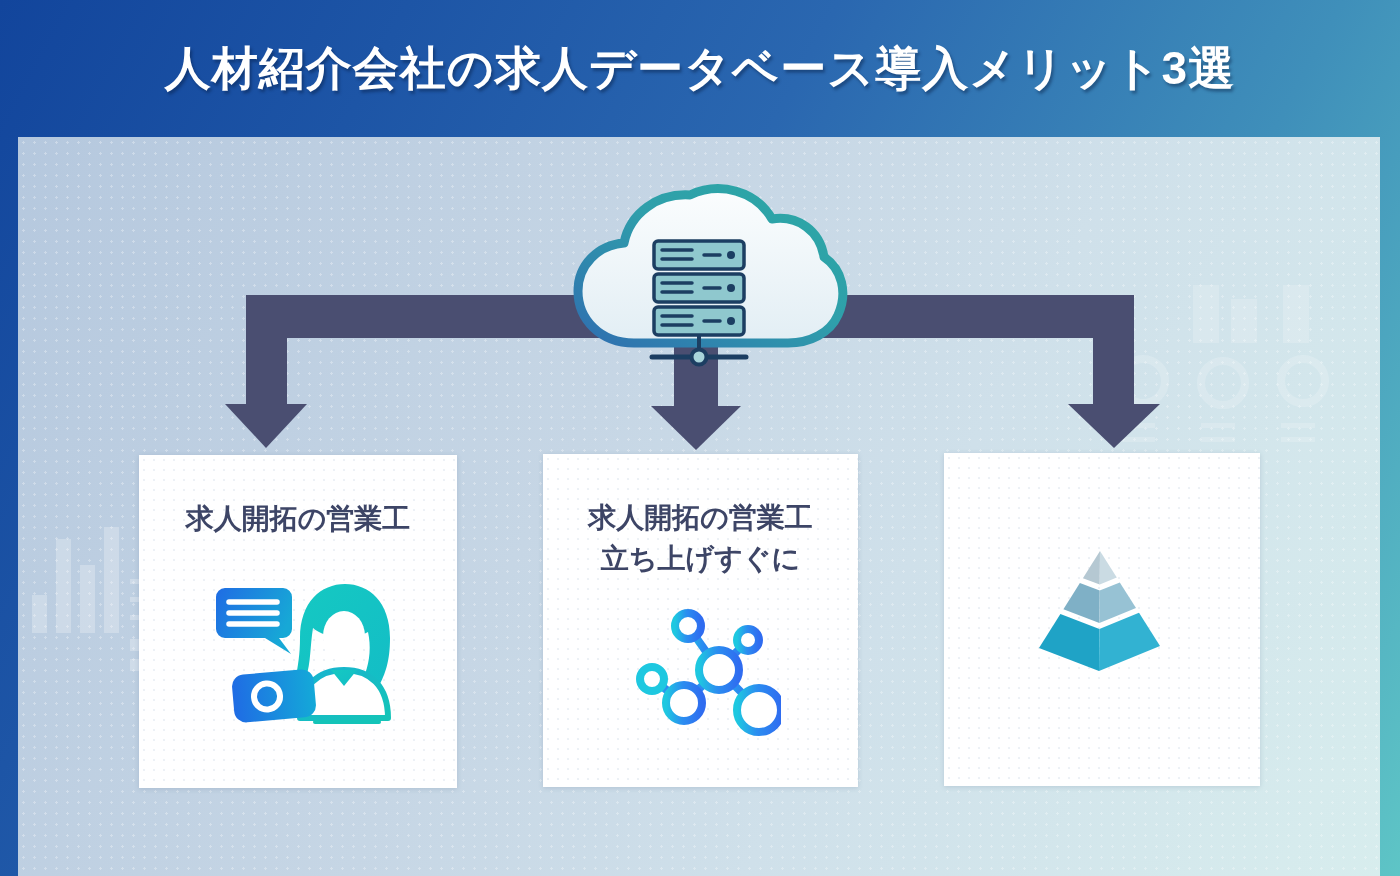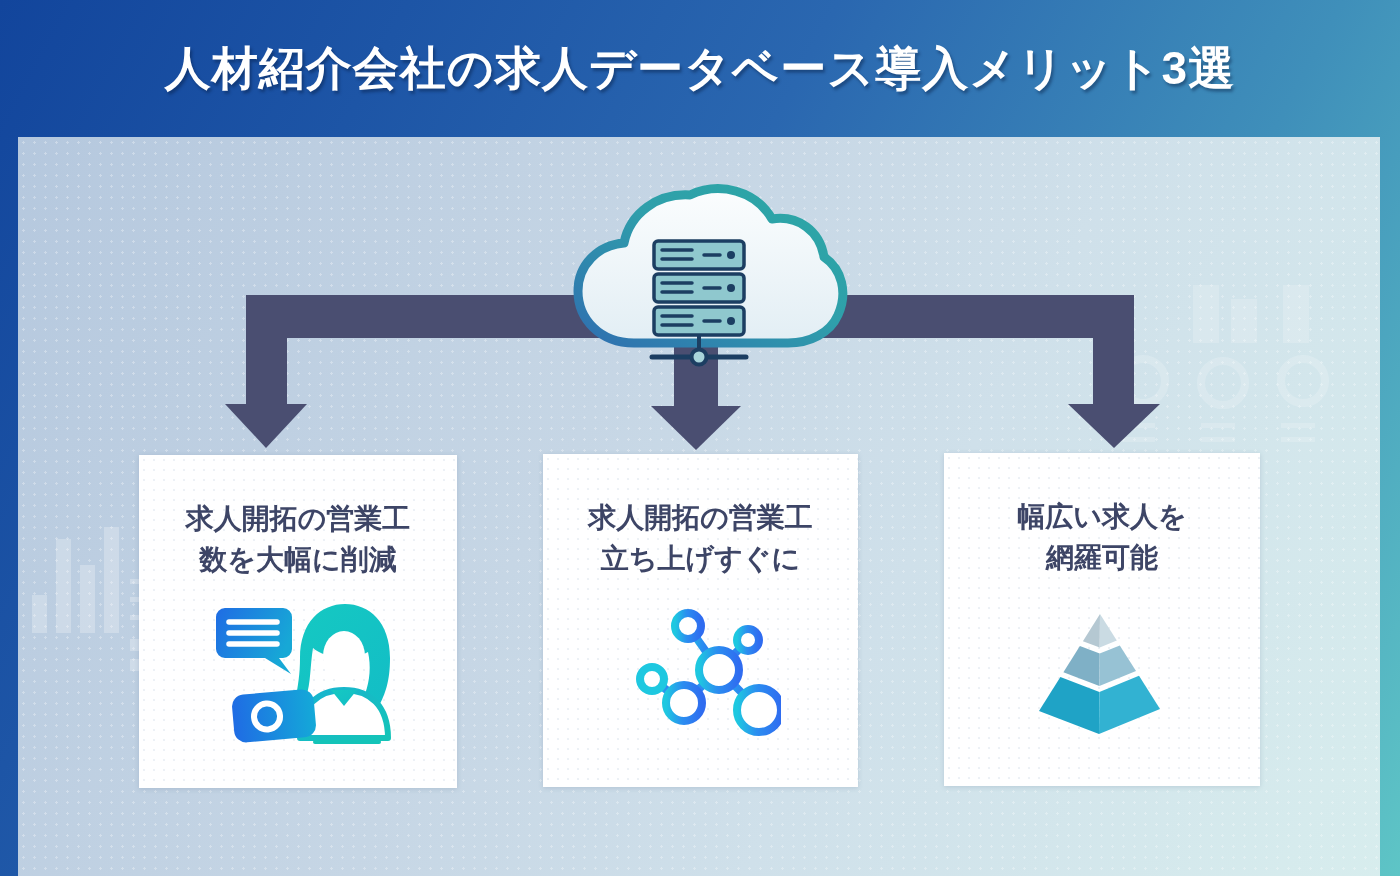--- a/index.html
+++ b/index.html
@@ -166,21 +166,20 @@
           <line x1="141" y1="158" x2="141" y2="174" stroke="#1c3e62" stroke-width="4"></line>
           <line x1="94" y1="180" x2="188" y2="180" stroke="#1c3e62" stroke-width="5" stroke-linecap="round"></line>
           <circle cx="141" cy="180" r="7.5" fill="#a8d4da" stroke="#1c3e62" stroke-width="4"></circle>
         </g>
       </svg>
     </div>
 
     <div class="card card-1">
       <h2>
         <span>求人開拓の営業工</span><br>
-        <span>数を大幅に削減</span>
       </h2>
       <div class="icon-box">
         <svg width="190" height="158" viewBox="0 0 190 158">
           <defs>
             <linearGradient id="gBlue" x1="0" y1="0" x2="1" y2="0.4">
               <stop offset="0" stop-color="#1f6ce4"></stop>
                 <stop offset="1" stop-color="#17a8d6"></stop>
             </linearGradient>
             <linearGradient id="gTeal" x1="0" y1="0" x2="1" y2="1">
               <stop offset="0" stop-color="#15c9c2"></stop>
@@ -253,24 +252,20 @@
             <circle cx="98" cy="70" r="20"></circle>
             <circle cx="63" cy="103" r="18"></circle>
             <circle cx="138" cy="110" r="22"></circle>
             <circle cx="31" cy="79" r="12" stroke="#1ec8e0"></circle>
           </g>
         </svg>
       </div>
     </div>
 
     <div class="card card-3">
-      <h2>
-        <span>幅広い求人を</span><br>
-        <span>網羅可能</span>
-      </h2>
       <div class="icon-box">
         <svg width="130" height="135" viewBox="0 0 130 135">
 
           <polygon points="63,12 45.9,39.2 62.7,45.6" fill="#b5c8d2"></polygon>
           <polygon points="63,12 62.7,45.6 79.8,38.6" fill="#cadbe3"></polygon>
 
           <polygon points="42.9,44 62.7,51.6 62.4,84 26.4,70.2" fill="#7fb0c6"></polygon>
           <polygon points="82.8,43.4 62.7,51.6 62.4,84 99,69" fill="#97c2d4"></polygon>
 
           <polygon points="23.4,75.1 62.4,90 62,132 2,109" fill="#1fa3c6"></polygon>

